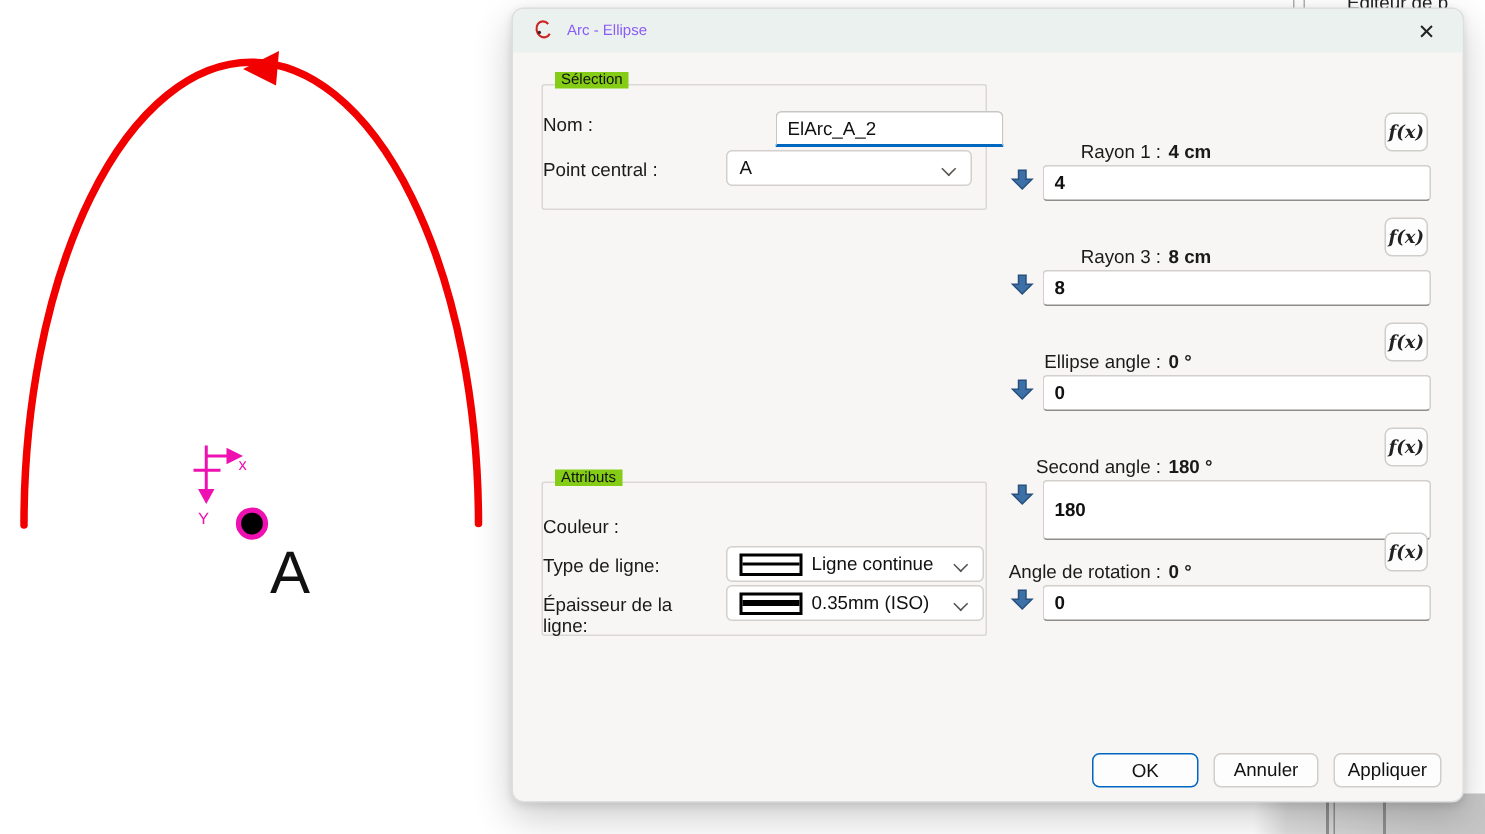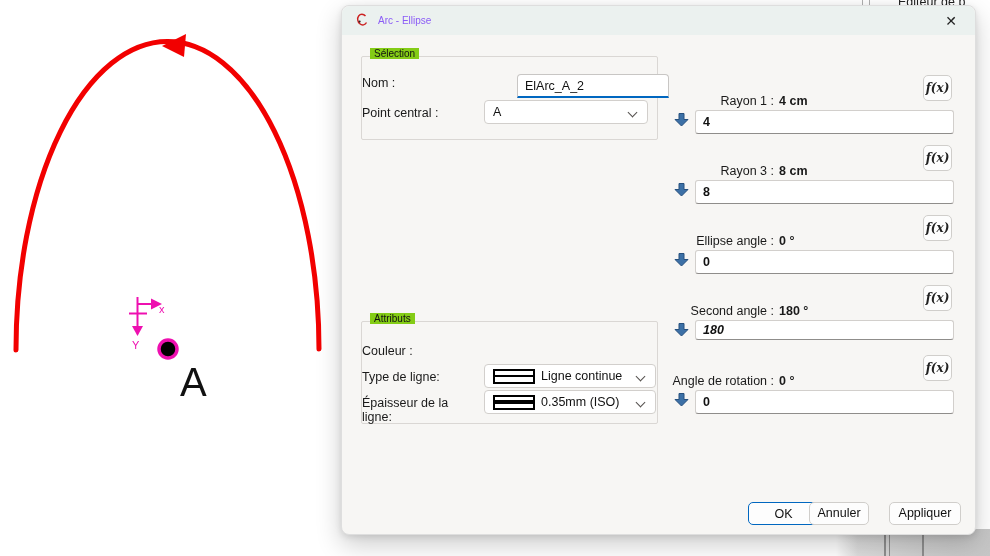--- a/index.html
+++ b/index.html
@@ -68,21 +68,21 @@
     font-family:"DejaVu Serif","Liberation Serif",serif; font-style:italic; font-weight:bold; font-size:12px; color:#222; }
   .arrow-btn { position:absolute; width:17px; height:17px; }
 
   .geom-label-row { position:absolute; left:330px; width:300px; height:16px; display:flex;margin-top:12px; }
   .geom-label { width:102px; text-align:right; flex:none; }
   .geom-value { font-weight:bold; margin-left:5px; white-space:nowrap; }
 
   .btn { position:absolute; height:23px; background:#fdfdfd; border:1px solid #d0cecb; border-radius:5px;
     font-size:12.5px; color:#111; text-align:center; line-height:21px;
     font-family:"Liberation Sans","DejaVu Sans",sans-serif; }
-  .btn.default { border:1.6px solid #0067c0; line-height:20px;margin-left:20px; }
+  .btn.default { border:1.6px solid #0067c0; line-height:20px; }
 </style>
 </head>
 <body>
 
 <div class="bg-topstrip">
   <div class="bg-cellline-h"></div>
   <div class="bg-cellline-v1"></div>
   <div class="bg-cellline-v2"></div>
 </div>
 <div class="bg-dots">..</div>
@@ -185,28 +185,28 @@
   <input class="textbox boldval" style="left: 353px; top: 244px; width: 259px; height: 24px;" value="0">
 
   <div class="geom-label-row" style="top:286px;">
     <span class="geom-label">Second angle :</span>
     <span class="geom-value">180 °</span>
   </div>
   <div class="fx-btn" style="left:581px; top:279px;">f(x)</div>
   <svg class="arrow-btn" style="left:331px; top:315px;" viewBox="0 0 17 17">
     <path d="M6 2.5 h5 v6 h4 l-6.5 6.5 -6.5 -6.5 h4 z" fill="#3c70a6" stroke="#27507e" stroke-width="1"></path>
   </svg>
-  <input class="textbox boldval" style="left: 353px; top: 314px; width: 259px; height: 20px; font-style: italic;" value="180">
+  <input class="textbox boldval" style="left: 353px; top: 314px; width: 259px; height: 40px;" value="180">
 
   <div class="geom-label-row" style="top:356px;">
     <span class="geom-label">Angle de rotation :</span>
     <span class="geom-value">0 °</span>
   </div>
   <div class="fx-btn" style="left:581px; top:349px;">f(x)</div>
   <svg class="arrow-btn" style="left:331px; top:385px;" viewBox="0 0 17 17">
     <path d="M6 2.5 h5 v6 h4 l-6.5 6.5 -6.5 -6.5 h4 z" fill="#3c70a6" stroke="#27507e" stroke-width="1"></path>
   </svg>
   <input class="textbox boldval" style="left: 353px; top: 384px; width: 259px; height: 24px;" value="0">
 
   <button class="btn default" style="left:386px; top:496px; width:71px;">OK</button>
-  <button class="btn" style="left:467px; top:496px; width:60px;">Annuler</button>
+  <button class="btn" style="left:467px; top:496px; width:70px;">Annuler</button>
   <button class="btn" style="left:547px; top:496px; width:72px;">Appliquer</button>
 </div>
 
 </body></html>

